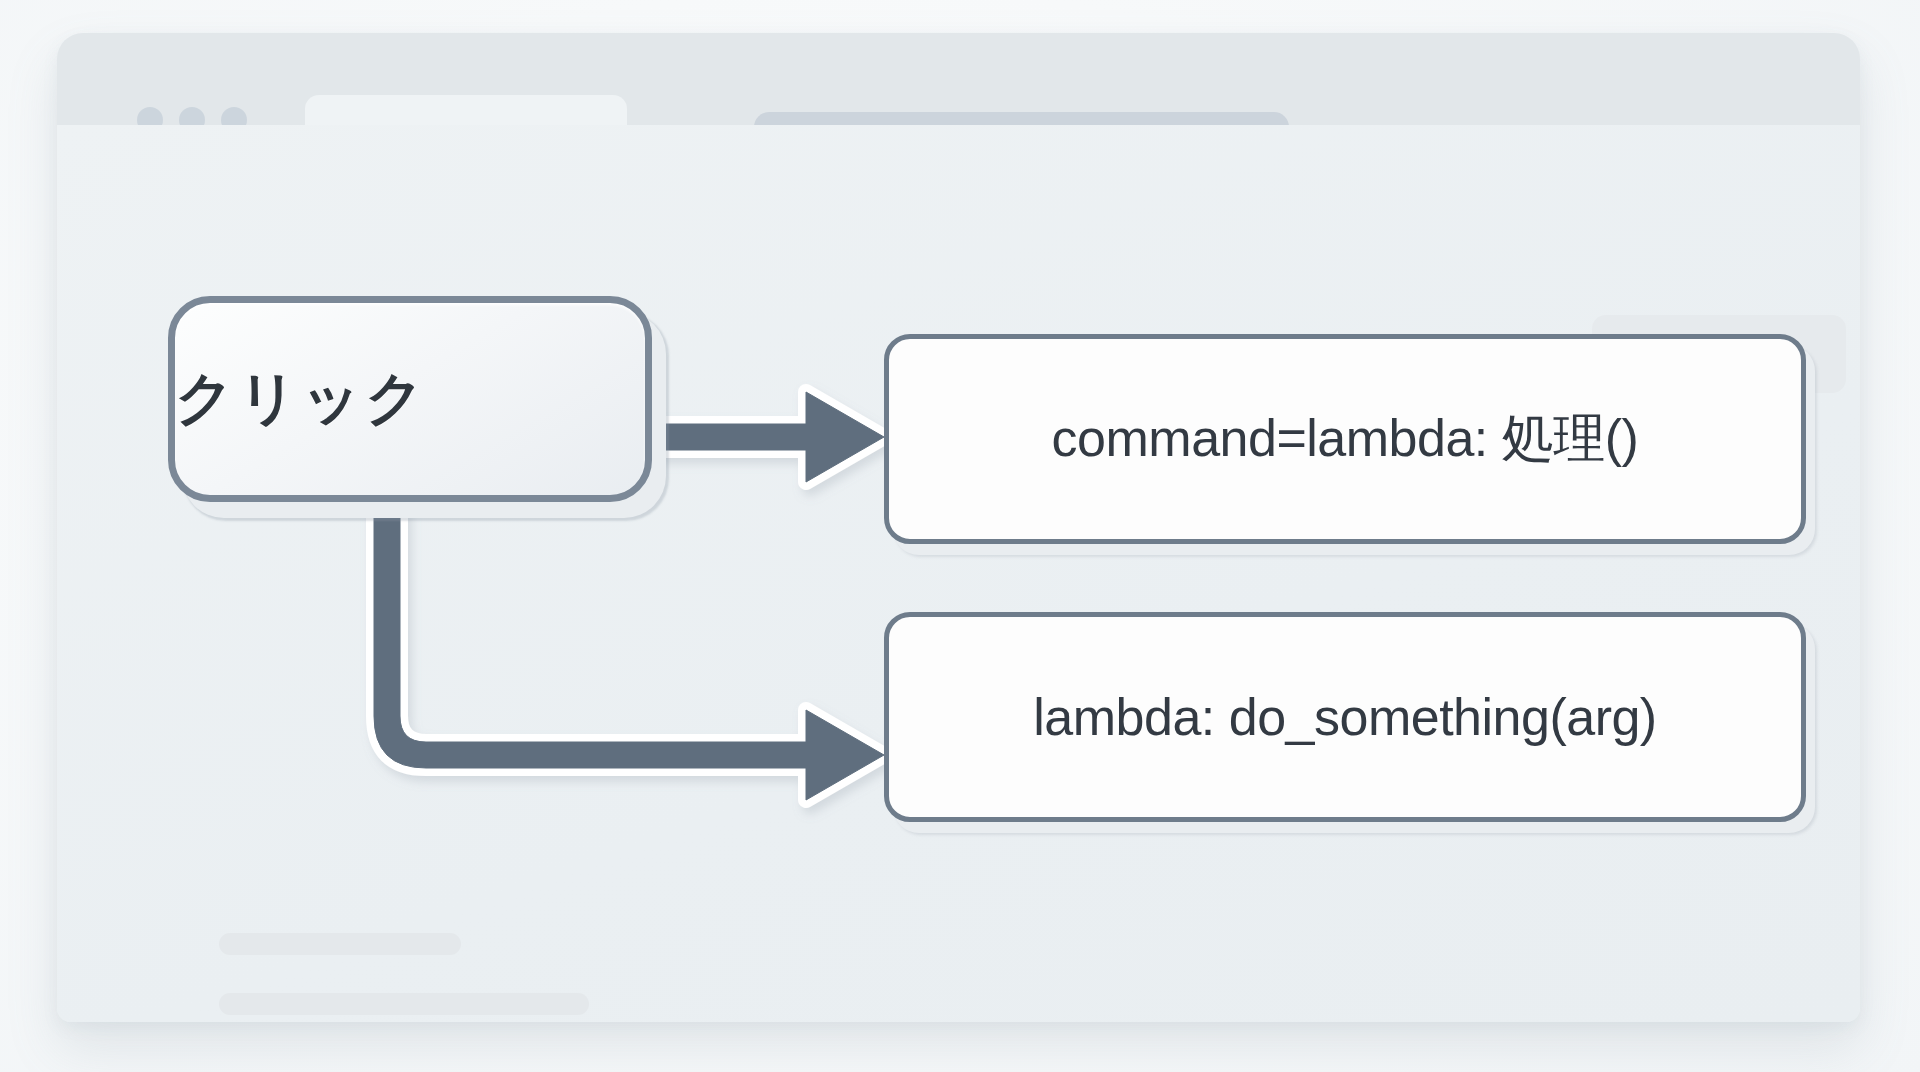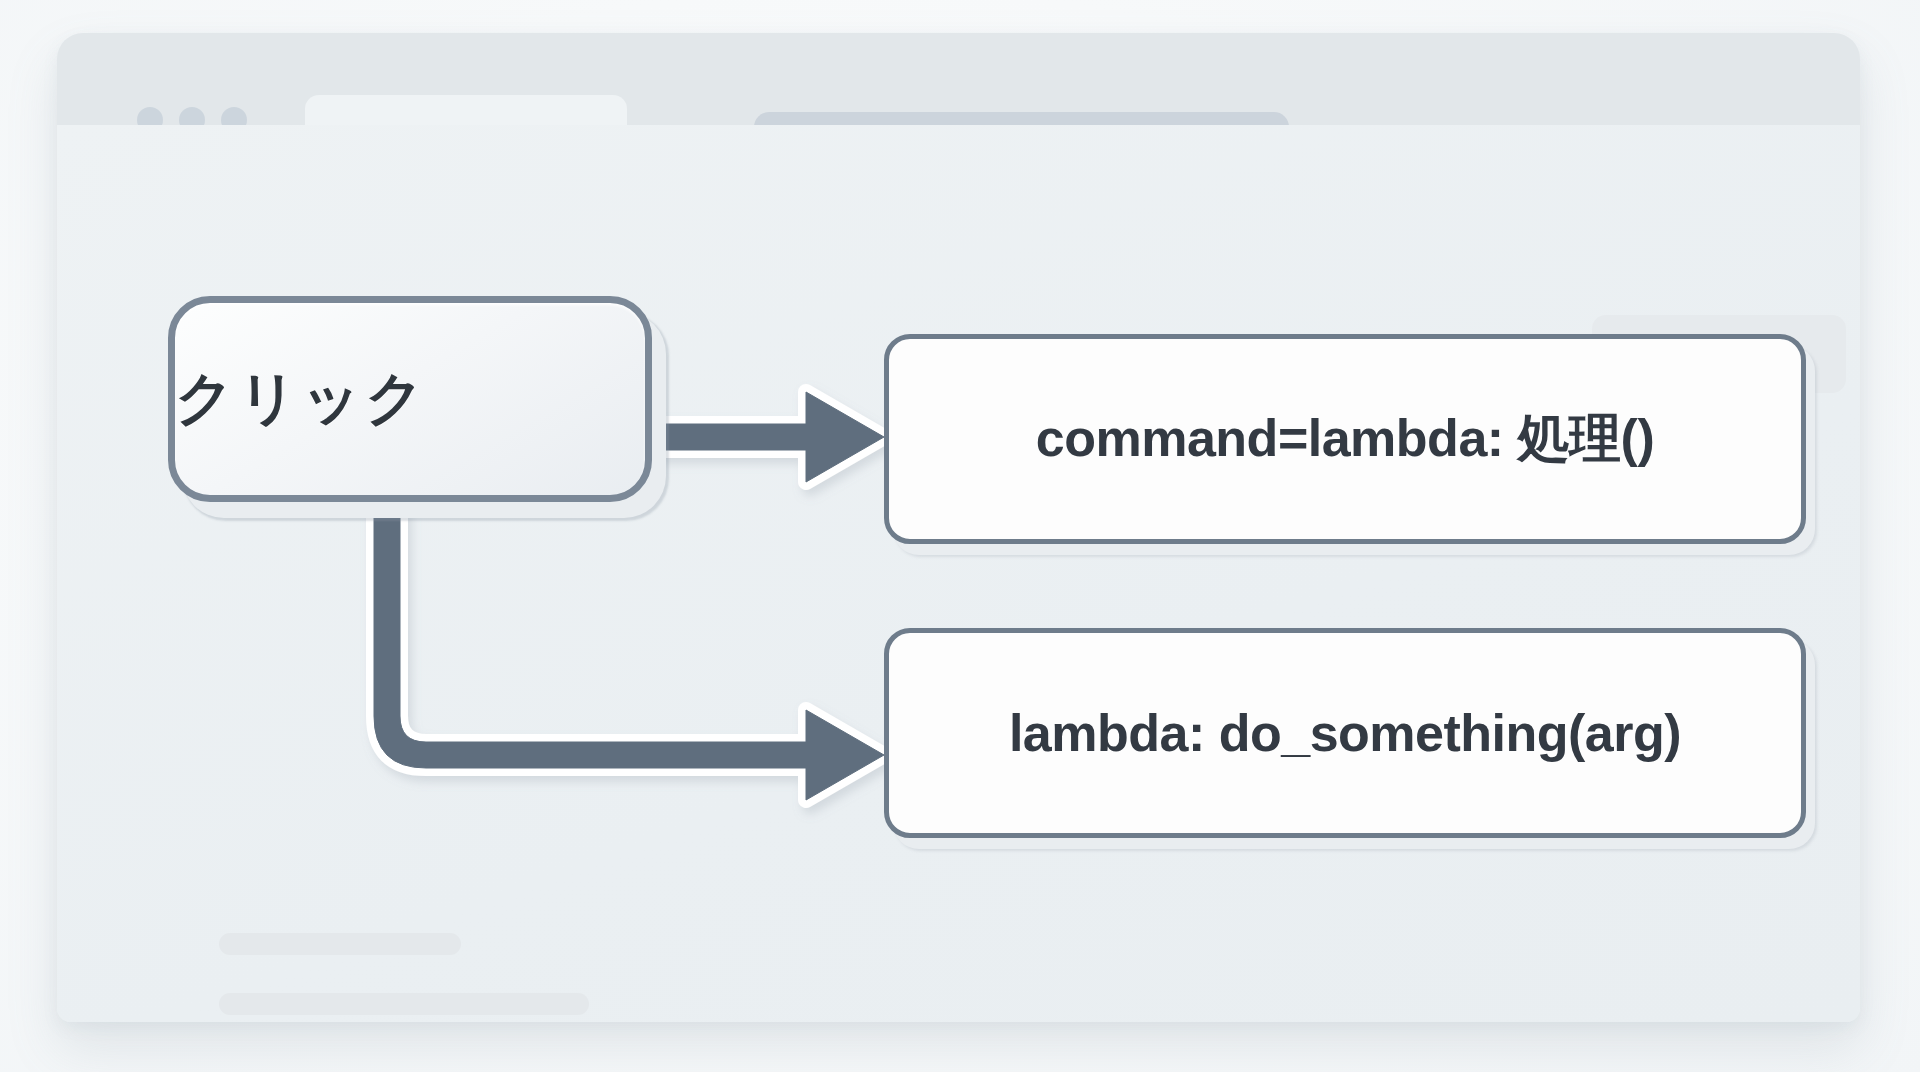--- a/index.html
+++ b/index.html
@@ -110,24 +110,24 @@
   .code-box {
     position: absolute;
     background: #fdfdfd;
     border: 5px solid #6e7c8b;
     border-radius: 26px;
     display: flex; align-items: center; justify-content: center;
     box-shadow: 9px 11px 0 0 #e9edf0,
                 11px 13px 3px 0 rgba(140,152,165,0.22);
   }
   #code-box-1 { left: 884px; top: 334px; width: 912px; height: 200px; }
-  #code-box-2 { left: 884px; top: 628px; width: 912px; height: 200px; }
+  #code-box-2 { left: 884px; top: 612px; width: 912px; height: 200px; }
   .code-text {
     font-size: 52px;
-    font-weight: 700;
+    font-weight: 400;
     color: #333a43;
     white-space: nowrap;
     letter-spacing: -0.5px;
   }
 </style>
 </head>
 <body>
 
 <div id="page-backdrop"></div>
 

